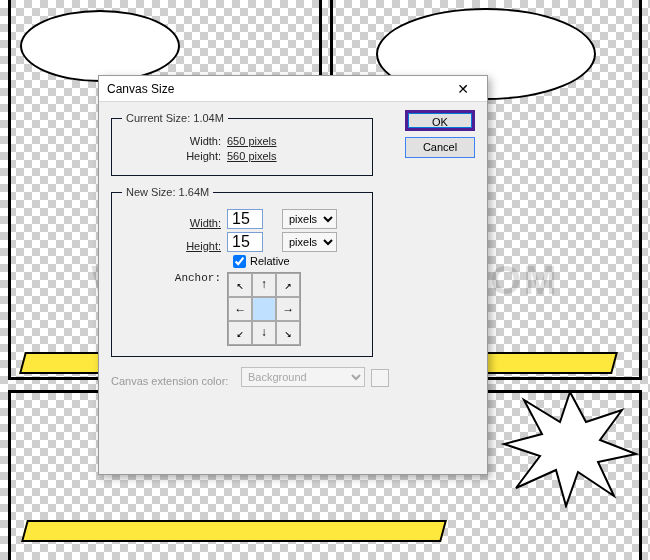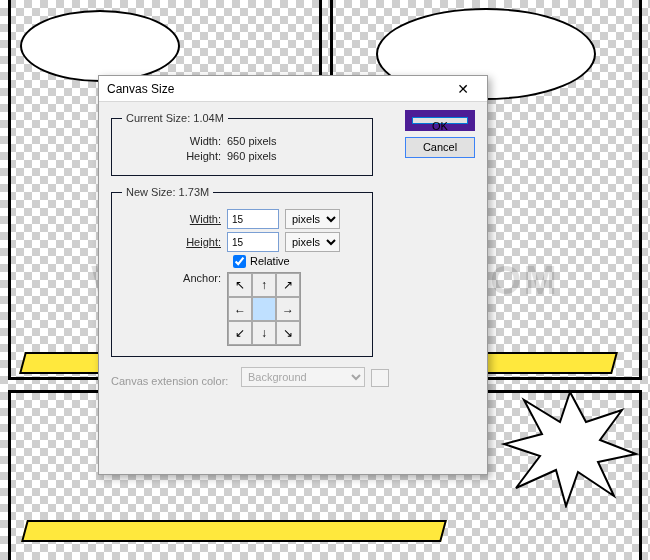--- a/index.html
+++ b/index.html
@@ -74,55 +74,55 @@
   }
   .body { position:relative; padding:10px 12px 12px; }
 
   fieldset {
     border:1px solid #0f172a;
     margin-bottom:10px;
     padding:8px 10px 10px;
     font-size:11px;
   }
   legend { padding:0 4px; color:#333; }
-  .row { display:flex; align-items:center; margin:3px 0; }
+  .row { display:flex; align-items:flex-end; margin:3px 0; }
   .lab { width:105px; text-align:right; padding-right:6px; color:#222; }
   .lab.u { text-decoration: underline; }
-  .val { color:#222; }
+  .val { color:#222;text-decoration:underline; }
 
   .buttons { position:absolute; right:12px; top:8px; width:70px; }
   .btn {
     display:block; width:70px; height:21px;
     margin-bottom:6px;
     background:#e1e1e1;
     border:1px solid #3b82f6;
     font-size:11px;
     text-align:center;
     line-height:19px;
     cursor:default;
   }
-  .btn.primary { border:7px solid #4c1d95; box-shadow: inset 0 0 0 1px #0078d7; }
+  .btn.primary { border:3px solid #4c1d95; box-shadow: inset 0 0 0 1px #0078d7; }
 
   input[type=text] {
-    width:52px; height:20px;
+    width:36px; height:20px;
     border:1px solid #7a9fd4;
-    padding:0 4px; font-size:10px;
+    padding:0 4px; font-size:16px;
     background:#fff;
   }
   select {
     height:20px; font-size:11px;
     border:1px solid #adadad;
     background:#f7f7f7;
     padding:0 2px;
   }
-  .unit { margin-left:6px; }
+  .unit { margin-left:19px; }
   .chk { margin-left:111px; display:flex; align-items:flex-start; }
   .chk input { margin-right:4px; }
 
-  .anchor-row { display:flex; align-items:flex-start; margin-top:4px; }
+  .anchor-row { display:flex; align-items:flex-start; margin-top:4px;font-family:Liberation Mono, monospace; }
   .anchor-grid {
     display:grid;
     grid-template-columns: repeat(3,24px);
     grid-template-rows: repeat(3,24px);
     gap:0;
     border:1px solid #999;
   }
   .anchor-cell {
     border:1px solid #aaa;
     background:#efefef;
@@ -186,28 +186,28 @@
       <legend>
         <span>Current Size:</span>
         <span>1.04M</span>
       </legend>
       <div class="row">
         <span class="lab">Width:</span>
         <span class="val">650 pixels</span>
       </div>
       <div class="row">
         <span class="lab">Height:</span>
-        <span class="val">960 pixels</span>
+        <span class="val">560 pixels</span>
       </div>
     </fieldset>
 
     <fieldset class="fs-new">
       <legend>
         <span>New Size:</span>
-        <span>1.73M</span>
+        <span>1.64M</span>
       </legend>
       <div class="row">
         <span class="lab u">Width:</span>
         <input type="text" value="15" style="">
         <select class="unit">
           <option>pixels</option>
         </select>
       </div>
       <div class="row">
         <span class="lab u">Height:</span>

